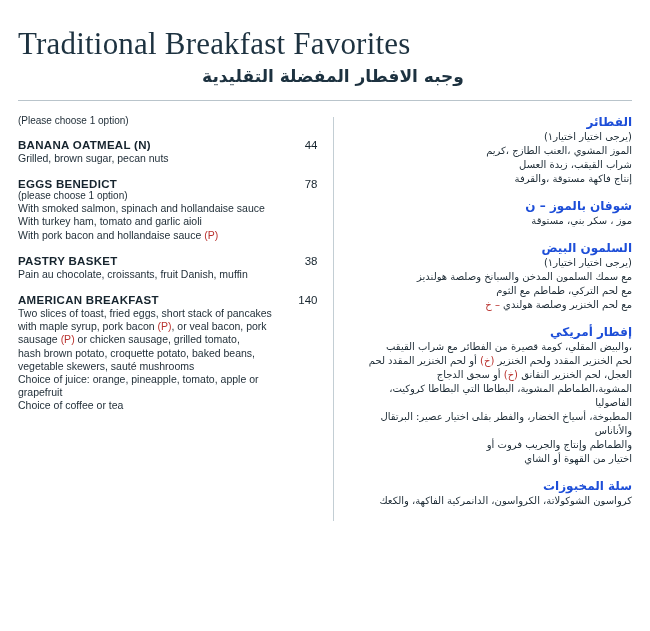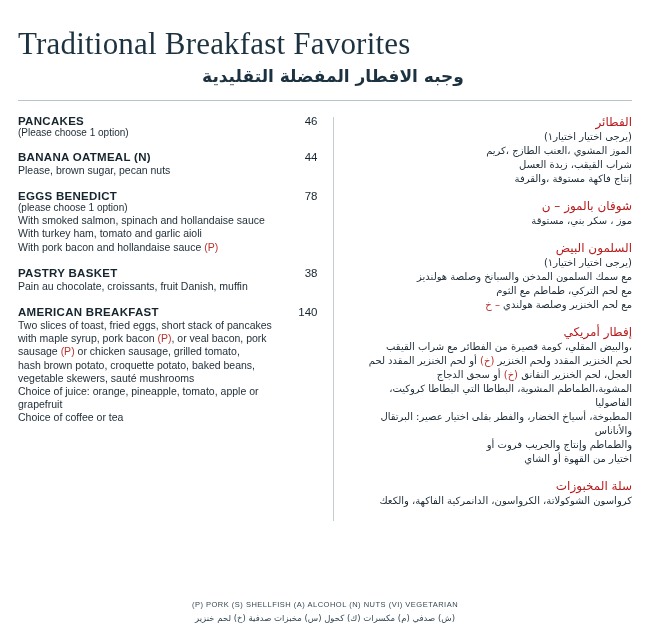--- a/index.html
+++ b/index.html
@@ -101,22 +101,22 @@
     white-space: pre-line;
   }
   .tag {
     color: #b9322e;
   }
   .ar-item {
     margin-bottom: 13px;
   }
   .ar-name {
     font-size: 12px;
-    font-weight: normal;
-    color: #b91c1c;
+    font-weight: bold;
+    color: #1d4ed8;
   }
   .ar-desc {
     font-size: 10px;
     line-height: 14px;
     color: #1d2b35;
     margin-top: 1px;
     white-space: pre-line;
   }
   .footer {
     position: absolute;
@@ -146,33 +146,29 @@
   <h1 class="title">Traditional Breakfast Favorites</h1>
   <div class="title-ar">وجبه الافطار المفضلة التقليدية</div>
 
   <hr class="rule">
 
   <div class="columns">
 
     <div class="col-en">
 
       <div class="item">
-        <div class="item-head">
-          <span class="item-name">PANCAKES</span>
-          <span class="item-price">46</span>
-        </div>
         <div class="note">(Please choose 1 option)</div>
       </div>
 
       <div class="item">
         <div class="item-head">
           <span class="item-name">BANANA  OATMEAL (N)</span>
           <span class="item-price">44</span>
         </div>
-        <div class="item-desc">Please, brown sugar, pecan nuts</div>
+        <div class="item-desc">Grilled, brown sugar, pecan nuts</div>
       </div>
 
       <div class="item">
         <div class="item-head">
           <span class="item-name">EGGS BENEDICT</span>
           <span class="item-price">78</span>
         </div>
         <div class="note">(please choose 1 option)</div>
         <div class="item-desc">With smoked salmon, spinach and hollandaise sauce
 With turkey ham, tomato and garlic aioli
@@ -242,18 +238,14 @@
 
       <div class="ar-item">
         <div class="ar-name">سلة المخبوزات</div>
         <div class="ar-desc">كرواسون الشوكولاتة، الكرواسون، الدانمركية الفاكهة، والكعك</div>
       </div>
 
     </div>
 
   </div>
 
-  <div class="footer">
-    <div class="footer-en">(P) PORK    (S) SHELLFISH    (A) ALCOHOL    (N) NUTS    (VI) VEGETARIAN</div>
-    <div class="footer-ar">(ش) صدفي  (م) مكسرات  (ك) كحول  (س) مخبزات صدفية  (خ) لحم خنزير</div>
-  </div>
 
 </div>
 
 </body></html>

